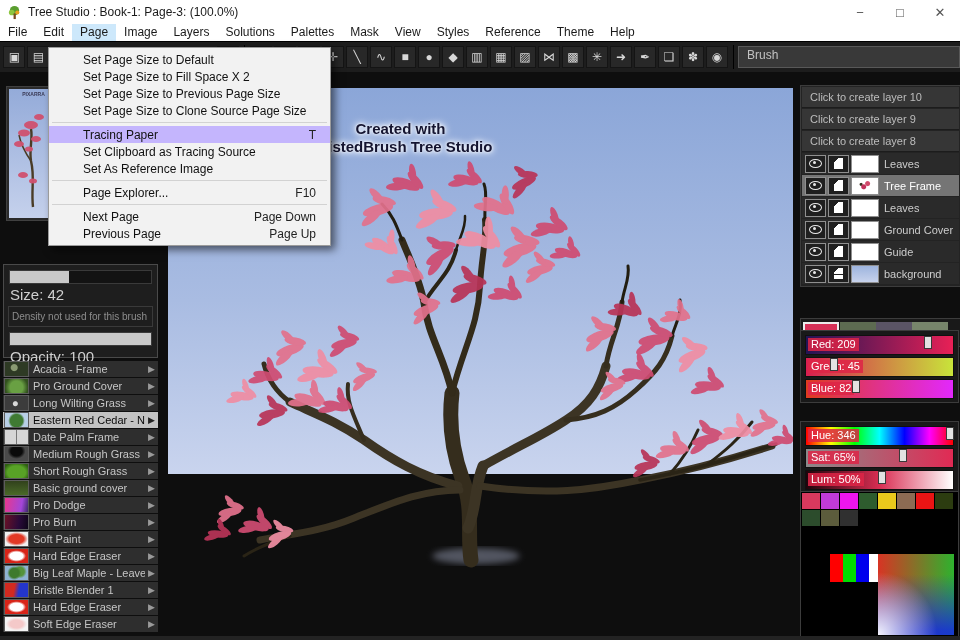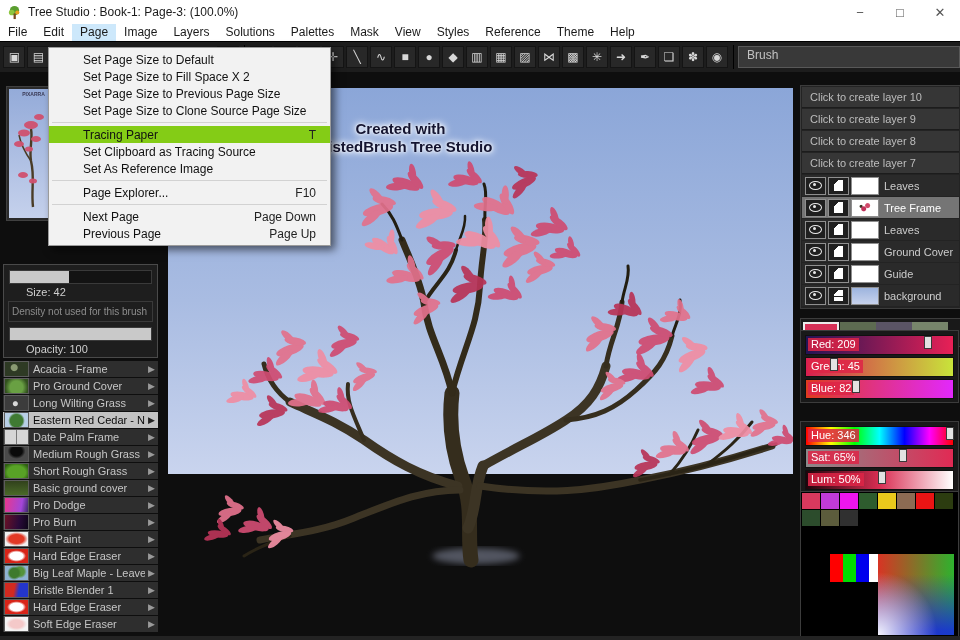--- a/index.html
+++ b/index.html
@@ -28,42 +28,42 @@
   .tdiv{width:1px;height:24px;background:#000;margin:0 4px;flex:none;}
   .brushsel{width:204px;height:18px;background:#393939;border:1px solid #585858;color:#c2c2c2;
             font-size:12px;padding:1px 8px;flex:none;}
 
   
   .menu{position:absolute;left:48px;top:47px;width:281px;background:#f2f2f2;
         border:1px solid #9b9b9b;box-shadow:4px 4px 8px rgba(0,0,0,.55);z-index:60;
         padding:3px 0;font-size:12px;color:#111;}
   .menuitem{height:17px;display:flex;align-items:center;padding:0 14px 0 34px;}
   .menuitem .sc{margin-left:auto;color:#222;}
-  .menuitem.hl{background:#84cc16;text-align:right;}
+  .menuitem.hl{background:#c4b5fd;text-align:right;}
   .msep{height:1px;background:#d2d2d2;margin:3px 3px;}
 
   
   .canvas{position:absolute;left:168px;top:88px;width:625px;height:386px;
           background:linear-gradient(#8ba6d8 0%,#a9bce2 55%,#c9d4ee 100%);}
   .canvas svg{position:absolute;left:0;top:0;}
   .watermark{position:absolute;left:100px;top:32px;width:265px;text-align:center;z-index:5;
              font-weight:bold;font-size:15px;line-height:18px;color:#141430;
              text-shadow:0 0 3px #fff,0 0 6px #fff,0 0 10px #fff;}
 
   
   .thumbframe{position:absolute;left:6px;top:86px;width:49px;height:129px;background:#2b2b2b;
               border:1px solid #404040;padding:2px;}
   .thumbimg{position:relative;width:100%;height:100%;background:linear-gradient(#94abd9,#c5d1ec);overflow:hidden;}
   .thumblogo{position:absolute;left:0;top:2px;width:100%;text-align:center;font-size:5px;color:#3a3a55;font-weight:bold;}
 
   .settings{position:absolute;left:3px;top:264px;width:153px;height:92px;background:#1e1e1e;
             border:1px solid #4a4a4a;}
   .slider{height:12px;background:#131313;border:1px solid #3a3a3a;position:relative;margin:5px 5px 2px 5px;}
   .sfill{position:absolute;left:0;top:0;bottom:0;background:#c9c9c9;}
-  .slabel{color:#cfcfcf;font-size:11px;margin:0 6px 2px 22px;}
+  .slabel{color:#cfcfcf;font-size:15px;margin:0 6px 2px 6px;}
   .densitybox{margin:3px 4px;border:1px solid #3a3a3a;padding:4px 3px;color:#8d8d8d;font-size:10px;}
 
   .brushlist{position:absolute;left:3px;top:361px;width:155px;}
   .brow{height:16px;margin-bottom:1px;background:#2e2e2e;display:flex;align-items:center;
         color:#c6c6c6;font-size:11px;}
   .brow.sel{background:#c2c2c2;color:#0a0a0a;}
   .bthumb{width:23px;height:14px;margin:0 4px 0 1px;border:1px solid #5c5c5c;flex:none;}
   .blabel{flex:1;white-space:nowrap;overflow:hidden;}
   .barrow{flex:none;margin:0 3px;font-size:9px;color:#9a9a9a;}
   .brow.sel .barrow{color:#222;}
@@ -380,21 +380,20 @@
         <span class="bthumb" style="background:radial-gradient(ellipse at 50% 50%,#f4c9c9 0 40%,transparent 65%),#f4f4f4"></span>
         <span class="blabel">Soft Edge Eraser</span>
         <span class="barrow">▶</span>
       </div>
   </div>
 
   <div class="layers">
     <div class="mkbtn">Click to create layer 10</div>
     <div class="mkbtn">Click to create layer 9</div>
     <div class="mkbtn">Click to create layer 8</div>
-    <div class="mkbtn">Click to create layer 7</div>
 
     <div class="lrow">
       <span class="lbtn">
           <span class="eye"></span>
         </span>
       <span class="lbtn">
           <span class="pageg"></span>
         </span>
       <span class="lthumb" style="background:#ffffff"></span>
       <span class="lname">Leaves</span>

